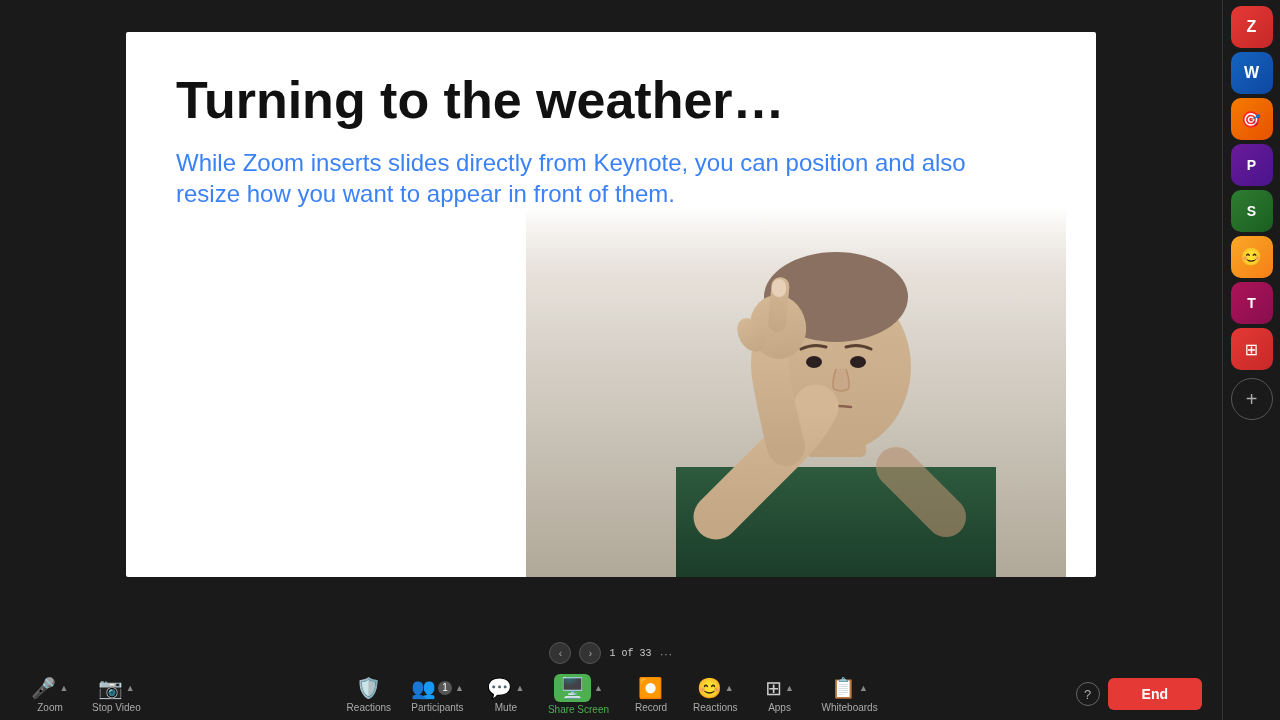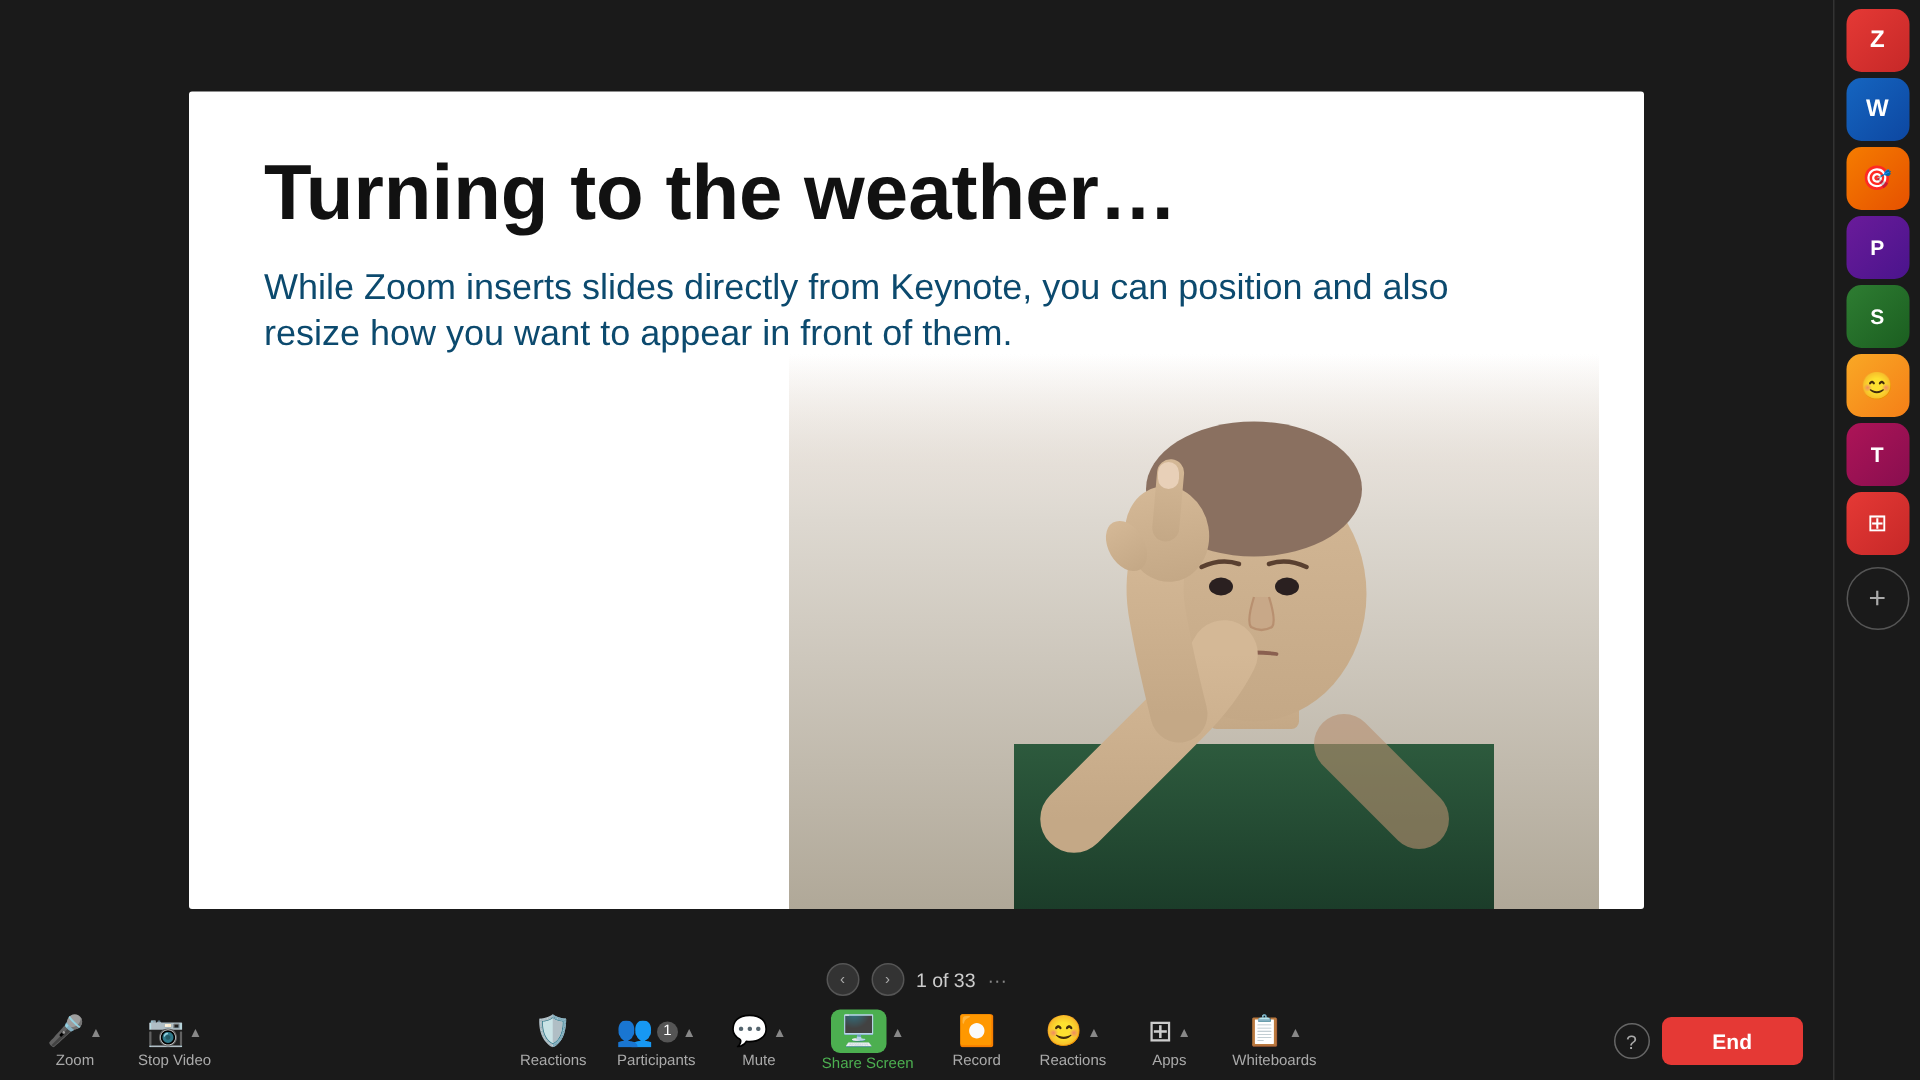--- a/index.html
+++ b/index.html
@@ -68,21 +68,20 @@
       align-items: center;
       justify-content: flex-end;
       padding: 0 8px;
     }
 
     
     .slide-area {
       flex: 1;
       background: #1a1a1a;
       display: flex;
-      align-items: center;
       justify-content: center;
       padding: 4px 8px;
       min-height: 0;
     }
 
     .slide-content {
       background: #ffffff;
       width: 970px;
       height: 545px;
       position: relative;
@@ -101,21 +100,21 @@
       font-size: 52px;
       font-weight: 900;
       color: #111111;
       line-height: 1.1;
       margin-bottom: 18px;
     }
 
     .slide-body {
       font-size: 24px;
       font-weight: 500;
-      color: #0c4a6e;
+      color: #3b82f6;
       line-height: 1.3;
       max-width: 850px;
     }
 
     
     .person-overlay {
       position: absolute;
       bottom: 0;
       right: 30px;
       width: 540px;
@@ -152,21 +151,22 @@
       display: flex;
       align-items: center;
       justify-content: center;
       cursor: pointer;
       color: #aaa;
       font-size: 10px;
     }
 
     .slide-counter {
       color: #cccccc;
-      font-size: 13px;
+      font-size: 10px;
+      font-family: Liberation Mono, monospace;
     }
 
     .slide-dots {
       color: #888;
       font-size: 13px;
       cursor: pointer;
     }
 
     .toolbar {
       height: 52px;

